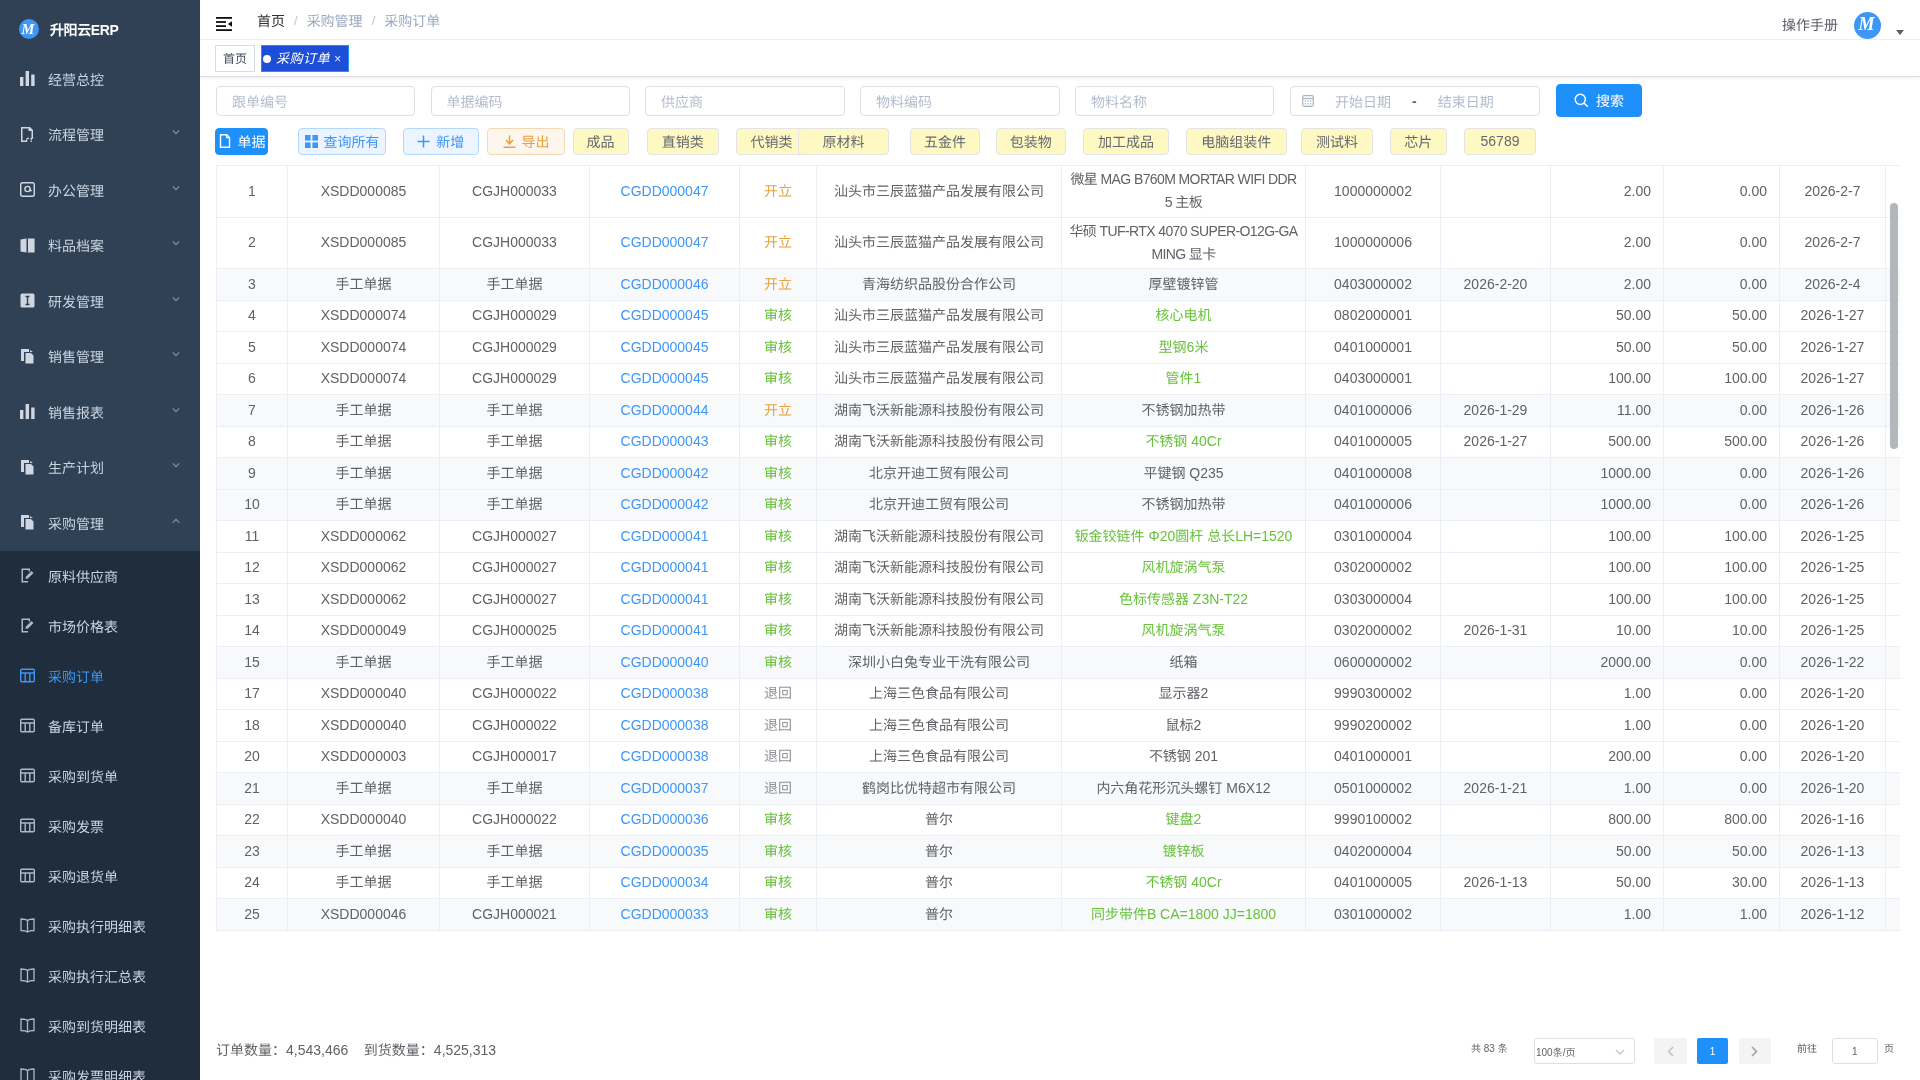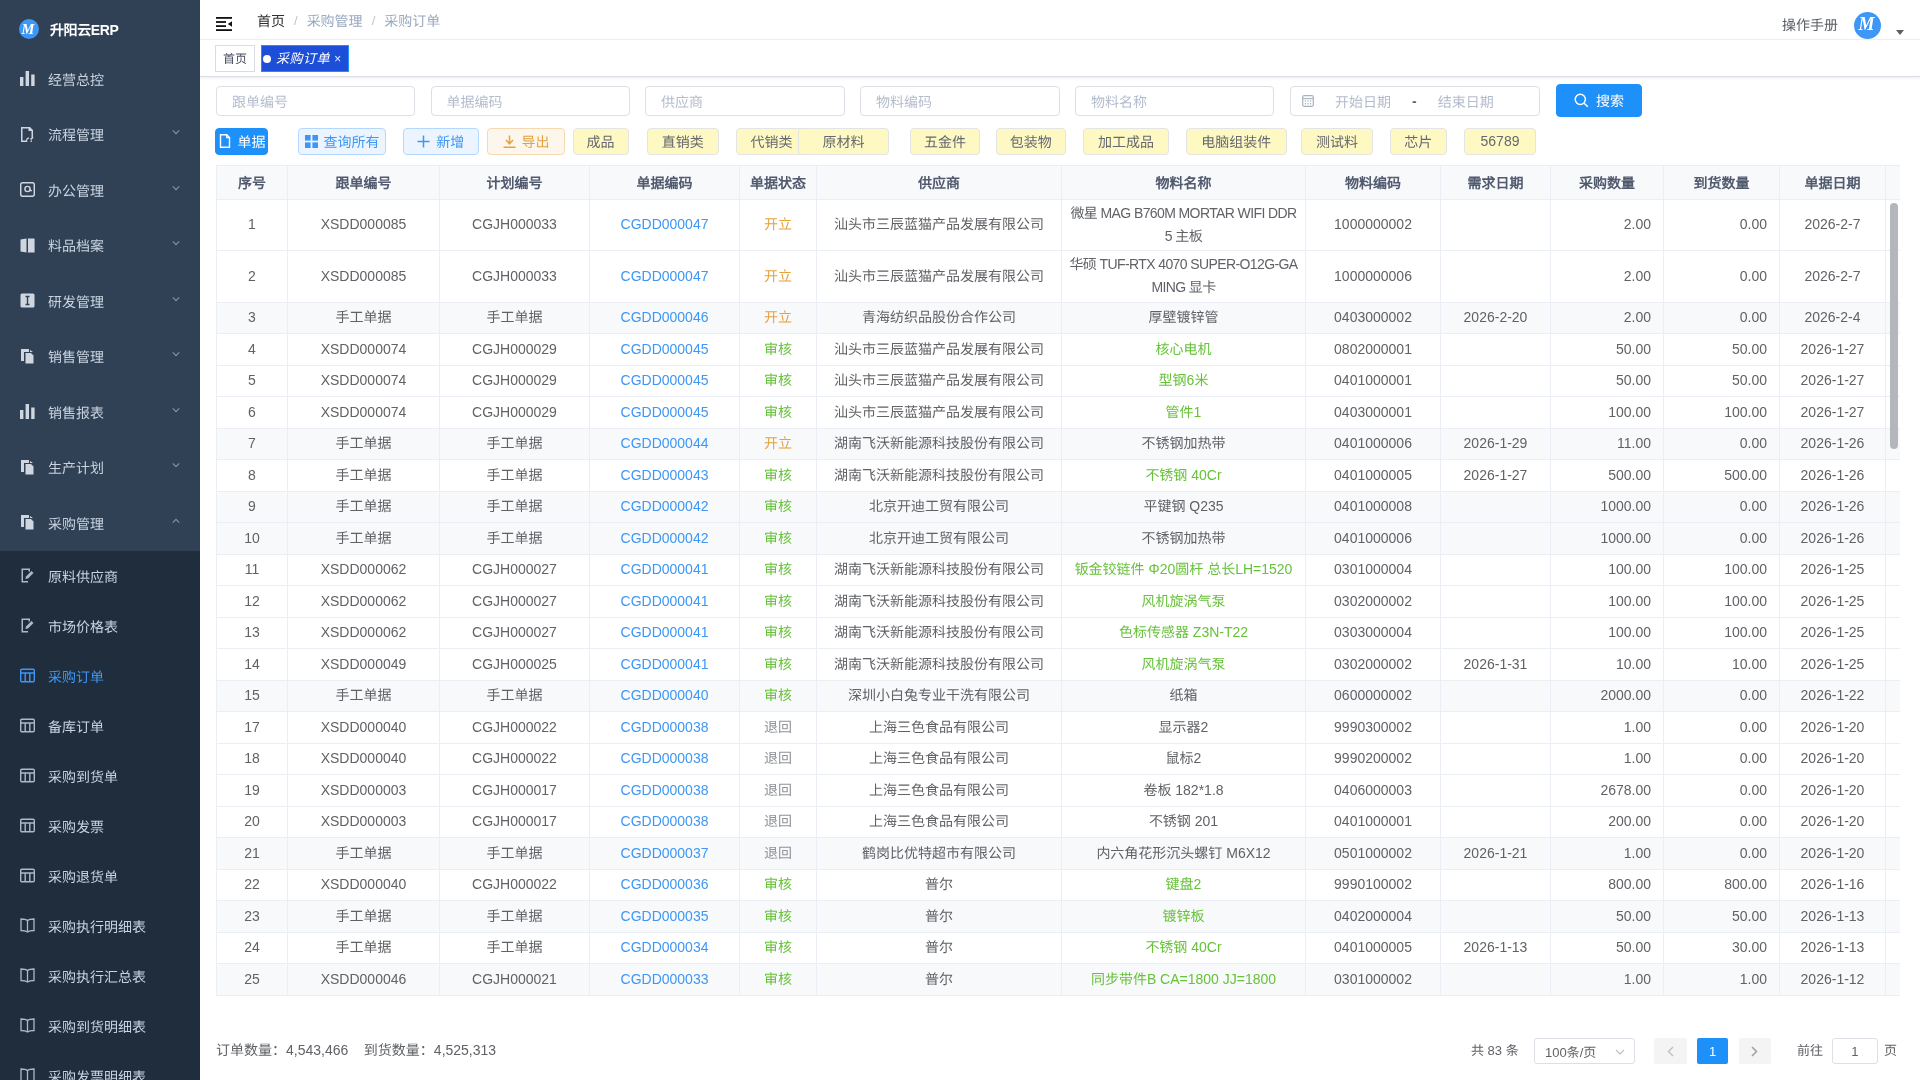--- a/index.html
+++ b/index.html
@@ -56,21 +56,21 @@
 th.gut{border-right:none;}
 a.lk{color:#3e97f5;text-decoration:none;}
 .st-o{color:#e6a23c;}
 .st-g{color:#67c23a;}
 .st-i{color:#909399;}
 .gn{color:#67c23a;}
 .wl{line-height:23px;white-space:nowrap;letter-spacing:-0.6px;}
 .thumb{position:absolute;left:1890px;top:203px;width:8px;height:246px;border-radius:4px;background:#b3b6bb;z-index:30;}
 
 .stats{position:absolute;left:216px;top:1039px;font-size:14px;color:#606266;}
-.pager{position:absolute;top:1038px;height:26px;font-size:13px;color:#606266;}
+.pager{position:absolute;top:1038px;height:26px;font-size:10px;color:#606266;}
 </style>
 </head>
 <body>
 
 <div class="sidebar">
   <div class="logo">
     <svg width="20" height="20" viewBox="0 0 20 20">
         <circle cx="10" cy="10" r="10" fill="#3e97f5"></circle>
         <text x="2.4" y="15.2" font-size="14.5" font-style="italic" font-weight="bold" fill="#fff" font-family="Liberation Serif,serif">M</text>
       </svg>
@@ -280,35 +280,20 @@
         <col style="width:245px;">
         <col style="width:244px;">
         <col style="width:135px;">
         <col style="width:110px;">
         <col style="width:113px;">
         <col style="width:116px;">
         <col style="width:106px;">
         <col style="width:15px;">
       </colgroup>
 <tbody>
-        <tr>
-          <th>序号</th>
-          <th>跟单编号</th>
-          <th>计划编号</th>
-          <th>单据编码</th>
-          <th>单据状态</th>
-          <th>供应商</th>
-          <th>物料名称</th>
-          <th>物料编码</th>
-          <th>需求日期</th>
-          <th>采购数量</th>
-          <th>到货数量</th>
-          <th>单据日期</th>
-          <th class="gut"></th>
-        </tr>
 <tr class="tall">
           <td>1</td>
           <td>XSDD000085</td>
           <td>CGJH000033</td>
           <td><a class="lk">CGDD000047</a></td>
           <td class="st-o">开立</td>
           <td>汕头市三辰蓝猫产品发展有限公司</td>
           <td>
             <div class="wl">微星 MAG B760M MORTAR WIFI DDR</div>
             <div class="wl">5 主板</div>
@@ -557,35 +542,20 @@
           <td>上海三色食品有限公司</td>
           <td>鼠标2</td>
           <td>9990200002</td>
           <td></td>
           <td class="num">1.00</td>
           <td class="num">0.00</td>
           <td>2026-1-20</td>
           <td class="gut"></td>
         </tr>
 <tr>
-          <td>19</td>
-          <td>XSDD000003</td>
-          <td>CGJH000017</td>
-          <td><a class="lk">CGDD000038</a></td>
-          <td class="st-i">退回</td>
-          <td>上海三色食品有限公司</td>
-          <td>卷板 182*1.8</td>
-          <td>0406000003</td>
-          <td></td>
-          <td class="num">2678.00</td>
-          <td class="num">0.00</td>
-          <td>2026-1-20</td>
-          <td class="gut"></td>
-        </tr>
-<tr>
           <td>20</td>
           <td>XSDD000003</td>
           <td>CGJH000017</td>
           <td><a class="lk">CGDD000038</a></td>
           <td class="st-i">退回</td>
           <td>上海三色食品有限公司</td>
           <td>不锈钢 201</td>
           <td>0401000001</td>
           <td></td>
           <td class="num">200.00</td>
@@ -668,21 +638,21 @@
           <td>2026-1-12</td>
           <td class="gut"></td>
         </tr>
 </tbody>
     </table>
   </div>
 <div class="thumb"></div>
 
 <div class="stats" style="top:1039px;">订单数量：4,543,466&nbsp;&nbsp;&nbsp;&nbsp;到货数量：4,525,313</div>
 <div class="pager" style="left:1471px;top:1040px;">共 83 条</div>
-<div class="pager" style="left:1534px;top:1038px;width:100.5px;border:1px solid #dcdfe6;border-radius:3px;display:flex;align-items:center;padding-left:10px;position:absolute;">100条/页<svg width="10" height="6" viewBox="0 0 10 6" style="position:absolute;right:9px;top:10px;">
+<div class="pager" style="left:1534px;top:1038px;width:100.5px;border:1px solid #dcdfe6;border-radius:3px;display:flex;align-items:center;padding-left:1px;position:absolute;">100条/页<svg width="10" height="6" viewBox="0 0 10 6" style="position:absolute;right:9px;top:10px;">
       <path d="M1 1l4 4 4-4" stroke="#c0c4cc" stroke-width="1.3" fill="none"></path>
     </svg></div>
 <div class="pager" style="left:1654px;top:1038px;width:32.5px;background:#f4f4f5;border-radius:2px;display:flex;align-items:center;justify-content:center;">
     <svg width="7" height="11" viewBox="0 0 7 11">
       <path d="M6 1L1.5 5.5 6 10" stroke="#bfc3c9" stroke-width="1.5" fill="none"></path>
     </svg>
   </div>
 <div class="pager" style="left:1697px;top:1038px;width:31px;background:#1d90fa;border-radius:2px;color:#fff;display:flex;align-items:center;justify-content:center;">1</div>
 <div class="pager" style="left:1738.5px;top:1038px;width:32.5px;background:#f4f4f5;border-radius:2px;display:flex;align-items:center;justify-content:center;">
     <svg width="7" height="11" viewBox="0 0 7 11">

